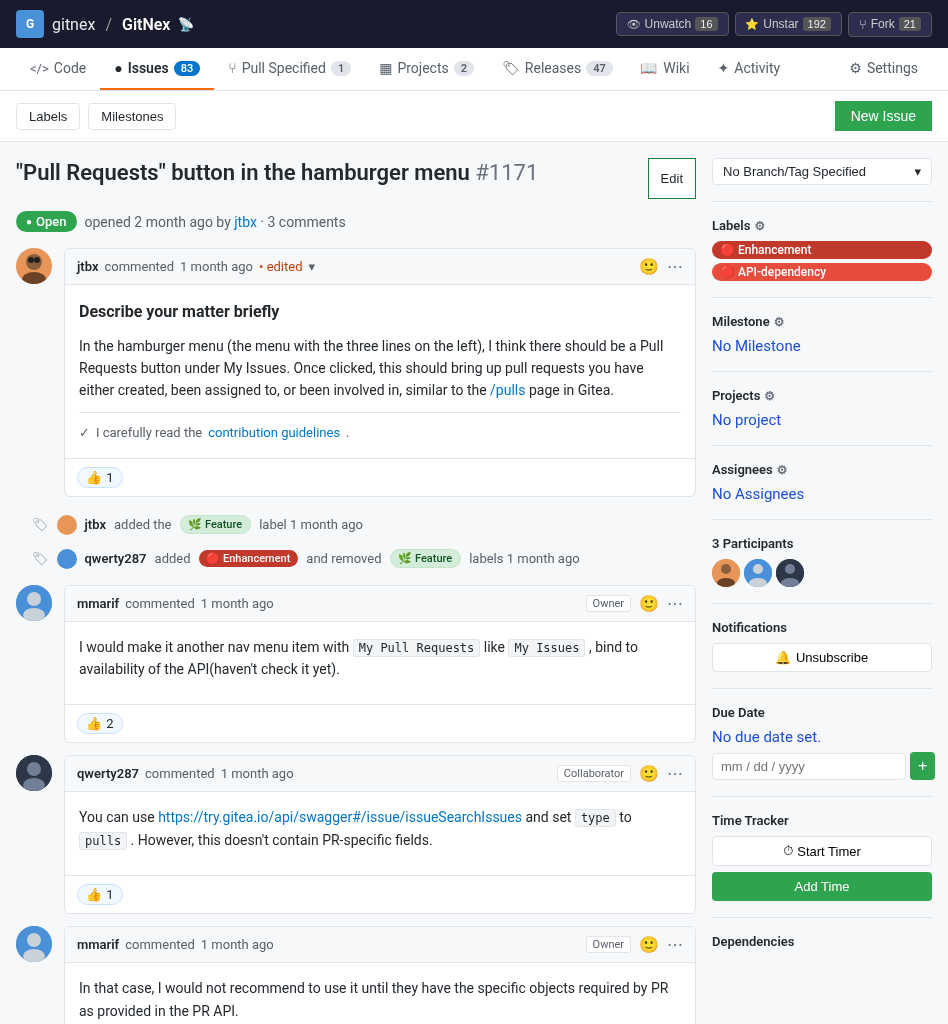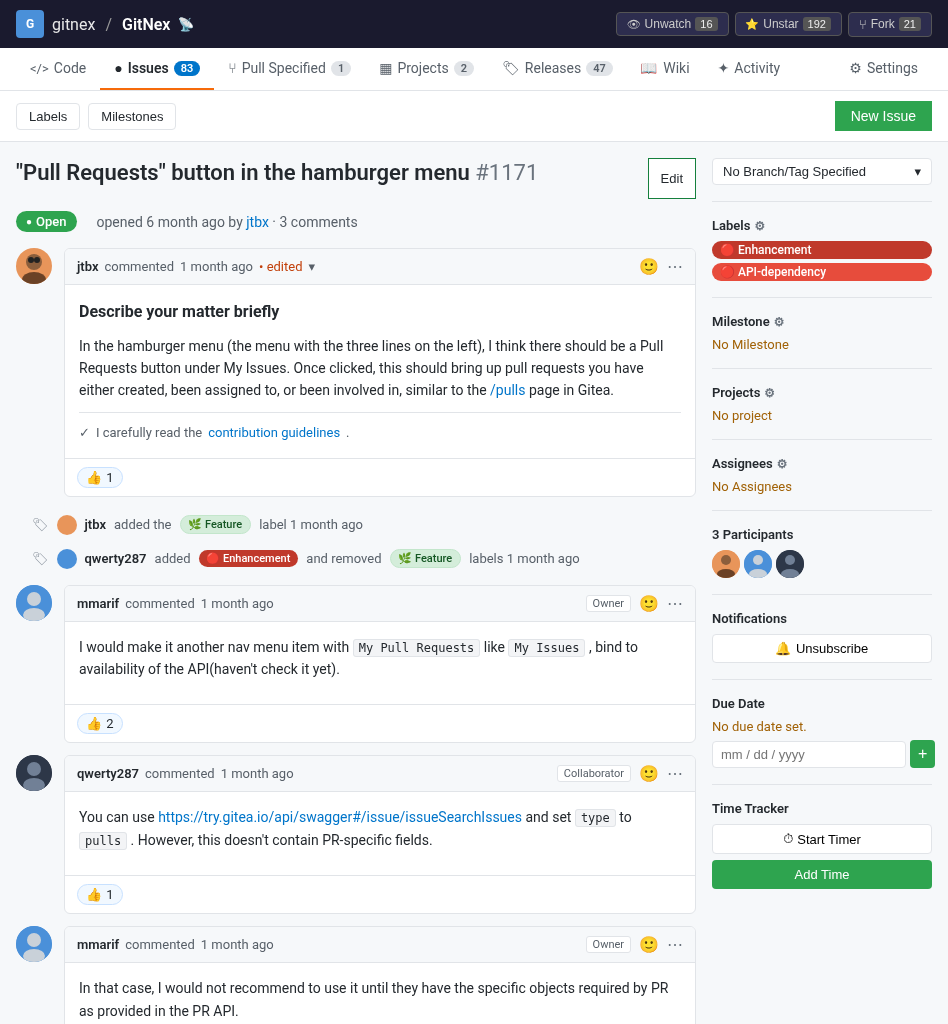--- a/index.html
+++ b/index.html
@@ -36,21 +36,21 @@
     .issue-main { flex: 1; min-width: 0; }
     .issue-sidebar { width: 220px; flex-shrink: 0; }
 
     
     .issue-title-section { margin-bottom: 12px; display: flex; align-items: flex-start; justify-content: space-between; }
     .issue-title { font-size: 22px; font-weight: 600; color: #24292e; line-height: 1.4; flex: 1; }
     .issue-title .issue-number { color: #6a737d; font-weight: 400; }
     .edit-btn { background: #fff; border: 1px solid #15803d; border-radius: 0; padding: 12px 12px; font-size: 13px; cursor: pointer; margin-left: 12px; flex-shrink: 0; color: #24292e; }
 
     
-    .issue-meta { display: flex; align-items: center; gap: 20px; margin-bottom: 16px; }
+    .issue-meta { display: flex; align-items: center; gap: 8px; margin-bottom: 16px; }
     .status-badge { background: #2ea44f; color: white; border-radius: 12px; padding: 3px 10px; font-size: 13px; font-weight: 500; display: flex; align-items: center; gap: 4px; }
     .status-badge::before { content: "●"; font-size: 10px; }
     .issue-meta-text { color: #586069; font-size: 14px; }
     .issue-meta-text a { color: #0075ca; text-decoration: none; }
 
     
     .comment-block { display: flex; gap: 12px; margin-bottom: 12px; }
     .avatar { width: 36px; height: 36px; border-radius: 50%; background: #c9d1d9; flex-shrink: 0; overflow: hidden; display: flex; align-items: center; justify-content: center; font-size: 12px; color: #586069; }
     .comment-box { flex: 1; border: 1px solid #e1e4e8; border-radius: 6px; background: #fff; overflow: hidden; }
     .comment-header { background: #f6f8fa; padding: 8px 12px; border-bottom: 1px solid #e1e4e8; display: flex; align-items: center; justify-content: space-between; }
@@ -77,21 +77,21 @@
     .label-feature { background: #d4edda; color: #155724; border: 1px solid #c3e6cb; }
 
     
     .role-badge { background: #fff; border: 1px solid #e1e4e8; border-radius: 3px; padding: 1px 6px; font-size: 11px; color: #586069; }
 
     
     .sidebar-section { margin-bottom: 16px; padding-bottom: 16px; border-bottom: 1px solid #e1e4e8; }
     .sidebar-section:last-child { border-bottom: none; }
     .sidebar-section h4 { font-size: 13px; font-weight: 600; color: #24292e; margin-bottom: 8px; display: flex; align-items: center; gap: 4px; }
     .sidebar-section h4 .gear { color: #6a737d; font-size: 12px; }
-    .sidebar-value { font-size: 13px; color: #a16207; }
+    .sidebar-value { font-size: 15px; color: #1d4ed8; }
     .branch-selector { background: #fff; border: 1px solid #e1e4e8; border-radius: 4px; padding: 5px 10px; font-size: 13px; cursor: pointer; display: flex; align-items: center; justify-content: space-between; gap: 4px; color: #24292e; width: 100%; }
     .sidebar-labels { display: flex; flex-direction: column; gap: 4px; }
     .participants-row { display: flex; gap: 4px; margin-top: 4px; }
     .participant-avatar { width: 28px; height: 28px; border-radius: 50%; background: #c9d1d9; display: flex; align-items: center; justify-content: center; font-size: 10px; overflow: hidden; }
     .timer-btn { width: 100%; background: #fff; border: 1px solid #e1e4e8; border-radius: 4px; padding: 6px; font-size: 13px; cursor: pointer; margin-bottom: 6px; display: flex; align-items: center; justify-content: center; gap: 4px; }
     .add-time-btn { width: 100%; background: #2ea44f; color: white; border: none; border-radius: 4px; padding: 7px; font-size: 13px; font-weight: 500; cursor: pointer; }
     .due-date-row { display: flex; align-items: center; gap: 4px; margin-top: 6px; }
     .due-date-input { flex: 1; border: 1px solid #e1e4e8; border-radius: 4px; padding: 5px 8px; font-size: 13px; color: #586069; }
     .due-date-add { background: #2ea44f; color: white; border: none; border-radius: 4px; padding: 5px 8px; font-size: 16px; cursor: pointer; }
     .unsubscribe-btn { width: 100%; background: #fff; border: 1px solid #e1e4e8; border-radius: 4px; padding: 6px; font-size: 13px; cursor: pointer; display: flex; align-items: center; justify-content: center; gap: 4px; }
@@ -188,21 +188,21 @@
       <h1 class="issue-title">
         <span>"Pull Requests" button in the hamburger menu</span>
         <span class="issue-number">#1171</span>
       </h1>
       <button class="edit-btn">Edit</button>
     </div>
 
     <div class="issue-meta">
       <span class="status-badge">Open</span>
       <span class="issue-meta-text">
-        <span>opened 6 month ago by</span>
+        <span>opened 2 month ago by</span>
         <a style="color:#0075ca;text-decoration:none;">jtbx</a>
         <span> · </span>
         <span>3 comments</span>
       </span>
     </div>
 
     <div class="comment-block">
       <div class="avatar av-orange">
         <svg viewBox="0 0 36 36" width="36" height="36">
             <circle cx="18" cy="14" r="8" fill="#8b5e3c"></circle>
@@ -448,15 +448,20 @@
       <h4>
         <span>Time Tracker</span>
       </h4>
       <button class="timer-btn">
         <span>⏱</span>
         <span>Start Timer</span>
       </button>
       <button class="add-time-btn">Add Time</button>
     </div>
 
+    <div class="sidebar-section">
+      <h4>
+        <span>Dependencies</span>
+      </h4>
+    </div>
 
   </div>
 </div>
 
 </body></html>

